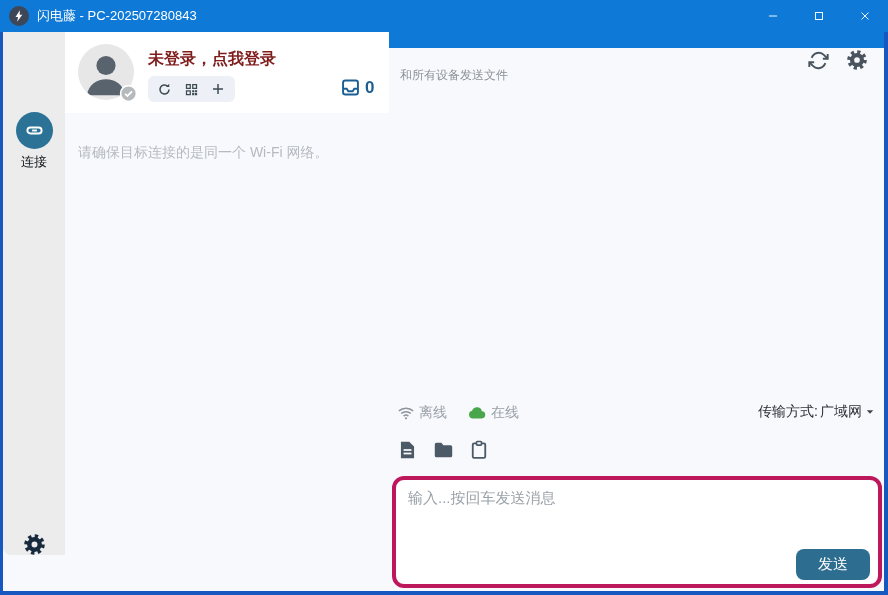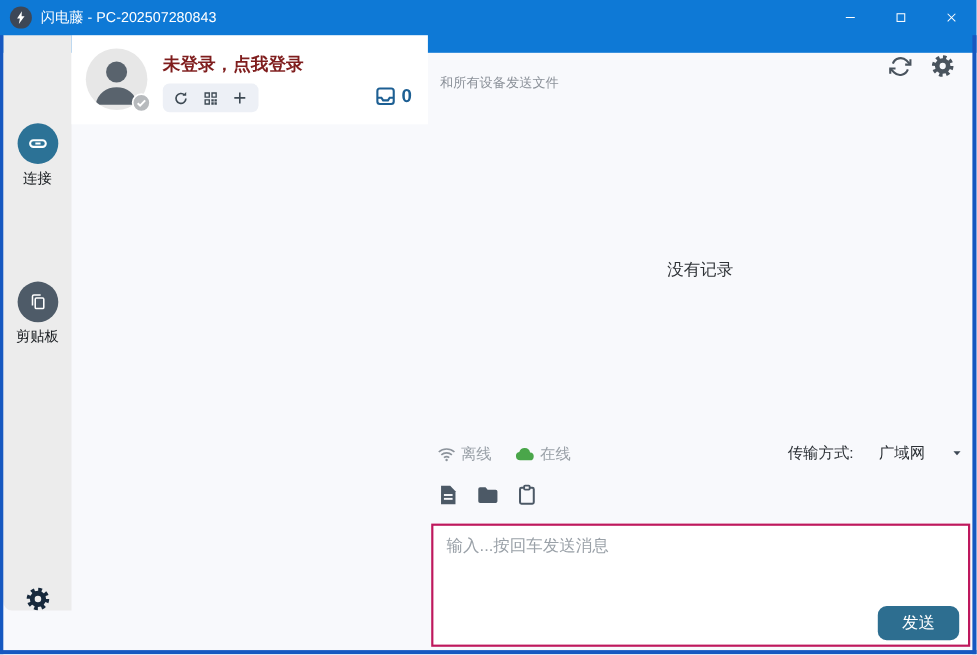--- a/index.html
+++ b/index.html
@@ -51,31 +51,31 @@
 
   .empty-text { position:absolute; left:389px; top:236px; width:495px; text-align:center; font-size:15px; color:#2e3236; }
 
   
   .status-row { position:absolute; left:397px; top:403px; display:flex; gap:6px; }
   .status-item { display:flex; align-items:center; gap:4px; }
   .status-label { font-size:14px; color:#9aa1a8; }
   .wifi-ic { color:#8d949c; }
   .cloud-ic { color:#4aa64a; }
   .gap14 { width:8px; }
-  .transfer { position:absolute; right:12px; top:403px; display:flex; align-items:center; gap:23px; cursor:default;margin-left:28px; }
+  .transfer { position:absolute; right:12px; top:403px; display:flex; align-items:center; gap:2px; cursor:default;margin-left:28px; }
   .transfer-text { font-size:14px; color:#2c3136; }
   .caret { color:#3d4854; }
 
   
   .attach-row { position:absolute; left:397px; top:439px; display:flex; align-items:center; gap:14px; color:#4c5966; }
   .attach-btn { display:flex; align-items:center; justify-content:center; }
 
   
   .composer { position:absolute; left:392px; top:476px; width:490px; height:112px; background:#ffffff;
-              border:2px solid #be185d; border-radius:0; }
+              border:4px solid #be185d; border-radius:12px; }
   .composer textarea { width:100%; height:100%; border:none; outline:none; resize:none; background:transparent;
               padding:9px 12px; font-size:15px; color:#333; font-family:inherit; }
   .composer textarea::placeholder { color:#9aa1a8; opacity:1; }
   .send-btn { position:absolute; right:8px; bottom:4px; width:74px; height:31px; background:#2d6e90; color:#ffffff;
               border:none; border-radius:8px; font-size:15px; font-family:inherit; cursor:pointer;margin-left:32px; }
 
   svg { display:block; }
 </style>
 </head>
 <body>
@@ -111,29 +111,20 @@
   <div class="sidebar">
     <div class="side-item" style="top:80px;">
       <div class="side-circle circle-active">
         <svg width="19" height="19" viewBox="0 0 24 24">
             <rect x="3" y="8.2" width="18" height="7.6" rx="3.8" fill="none" stroke="#fff" stroke-width="2.4"></rect>
             <line x1="9" y1="12" x2="15" y2="12" stroke="#fff" stroke-width="2.4"></line>
           </svg>
       </div>
       <div class="side-label">连接</div>
     </div>
-    <div class="side-item" style="top:224px;">
-      <div class="side-circle circle-idle">
-        <svg width="17" height="17" viewBox="0 0 24 24">
-            <rect x="8.5" y="7" width="11" height="13.5" rx="1.5" fill="none" stroke="#fff" stroke-width="2"></rect>
-            <path d="M5 16.5V4.8A1.8 1.8 0 0 1 6.8 3H15.5" fill="none" stroke="#fff" stroke-width="2"></path>
-          </svg>
-      </div>
-      <div class="side-label">剪贴板</div>
-    </div>
     <div class="side-gear">
       <svg width="23" height="23" viewBox="0 0 24 24" style="margin:0 auto;">
         <circle cx="12" cy="12" r="8.6" fill="none" stroke="currentColor" stroke-width="4.2" stroke-dasharray="3.4 3.35"></circle>
         <circle cx="12" cy="12" r="5.4" fill="none" stroke="currentColor" stroke-width="4.6"></circle>
       </svg>
     </div>
   </div>
 
   <div class="profile-card">
     <div class="avatar">
@@ -170,37 +161,37 @@
     </div>
     <div class="inbox-group">
       <svg width="21" height="21" viewBox="0 0 24 24">
           <rect x="3.5" y="4" width="17" height="16" rx="2.6" fill="none" stroke="currentColor" stroke-width="2.2"></rect>
           <path d="M3.5 13.5h4.2l1.8 2.8h5l1.8-2.8h4.2" fill="none" stroke="currentColor" stroke-width="2.2"></path>
         </svg>
       <span class="inbox-count">0</span>
     </div>
   </div>
 
+  <div class="wifi-hint">请确保目标连接的是同一个 Wi-Fi 网络。</div>
 
   <div class="devices-subtitle">和所有设备发送文件</div>
   <div class="hdr-sync">
     <svg width="21" height="21" viewBox="0 0 24 24" fill="none" stroke="currentColor" stroke-width="2.2">
       <polyline points="22.5 4.5 22.5 10 17 10"></polyline>
       <polyline points="1.5 19.5 1.5 14 7 14"></polyline>
       <path d="M4.2 9a8.6 8.6 0 0 1 14.2-3.2L22.5 10M1.5 14l4.1 4.2A8.6 8.6 0 0 0 19.8 15"></path>
     </svg>
   </div>
   <div class="hdr-gear">
     <svg width="22" height="22" viewBox="0 0 24 24">
       <circle cx="12" cy="12" r="8.6" fill="none" stroke="currentColor" stroke-width="4.2" stroke-dasharray="3.4 3.35"></circle>
       <circle cx="12" cy="12" r="5.4" fill="none" stroke="currentColor" stroke-width="4.6"></circle>
     </svg>
   </div>
 
-  <div class="empty-text">没有记录</div>
 
   <div class="status-row">
     <span class="status-item">
       <span class="wifi-ic">
         <svg width="18" height="18" viewBox="0 0 24 24" fill="none" stroke="currentColor" stroke-width="2">
             <path d="M2.5 9.2a14.2 14.2 0 0 1 19 0"></path>
             <path d="M5.6 12.7a9.6 9.6 0 0 1 12.8 0"></path>
             <path d="M8.8 16.1a5 5 0 0 1 6.4 0"></path>
             <circle cx="12" cy="19" r="1.5" fill="currentColor" stroke="none"></circle>
           </svg>

